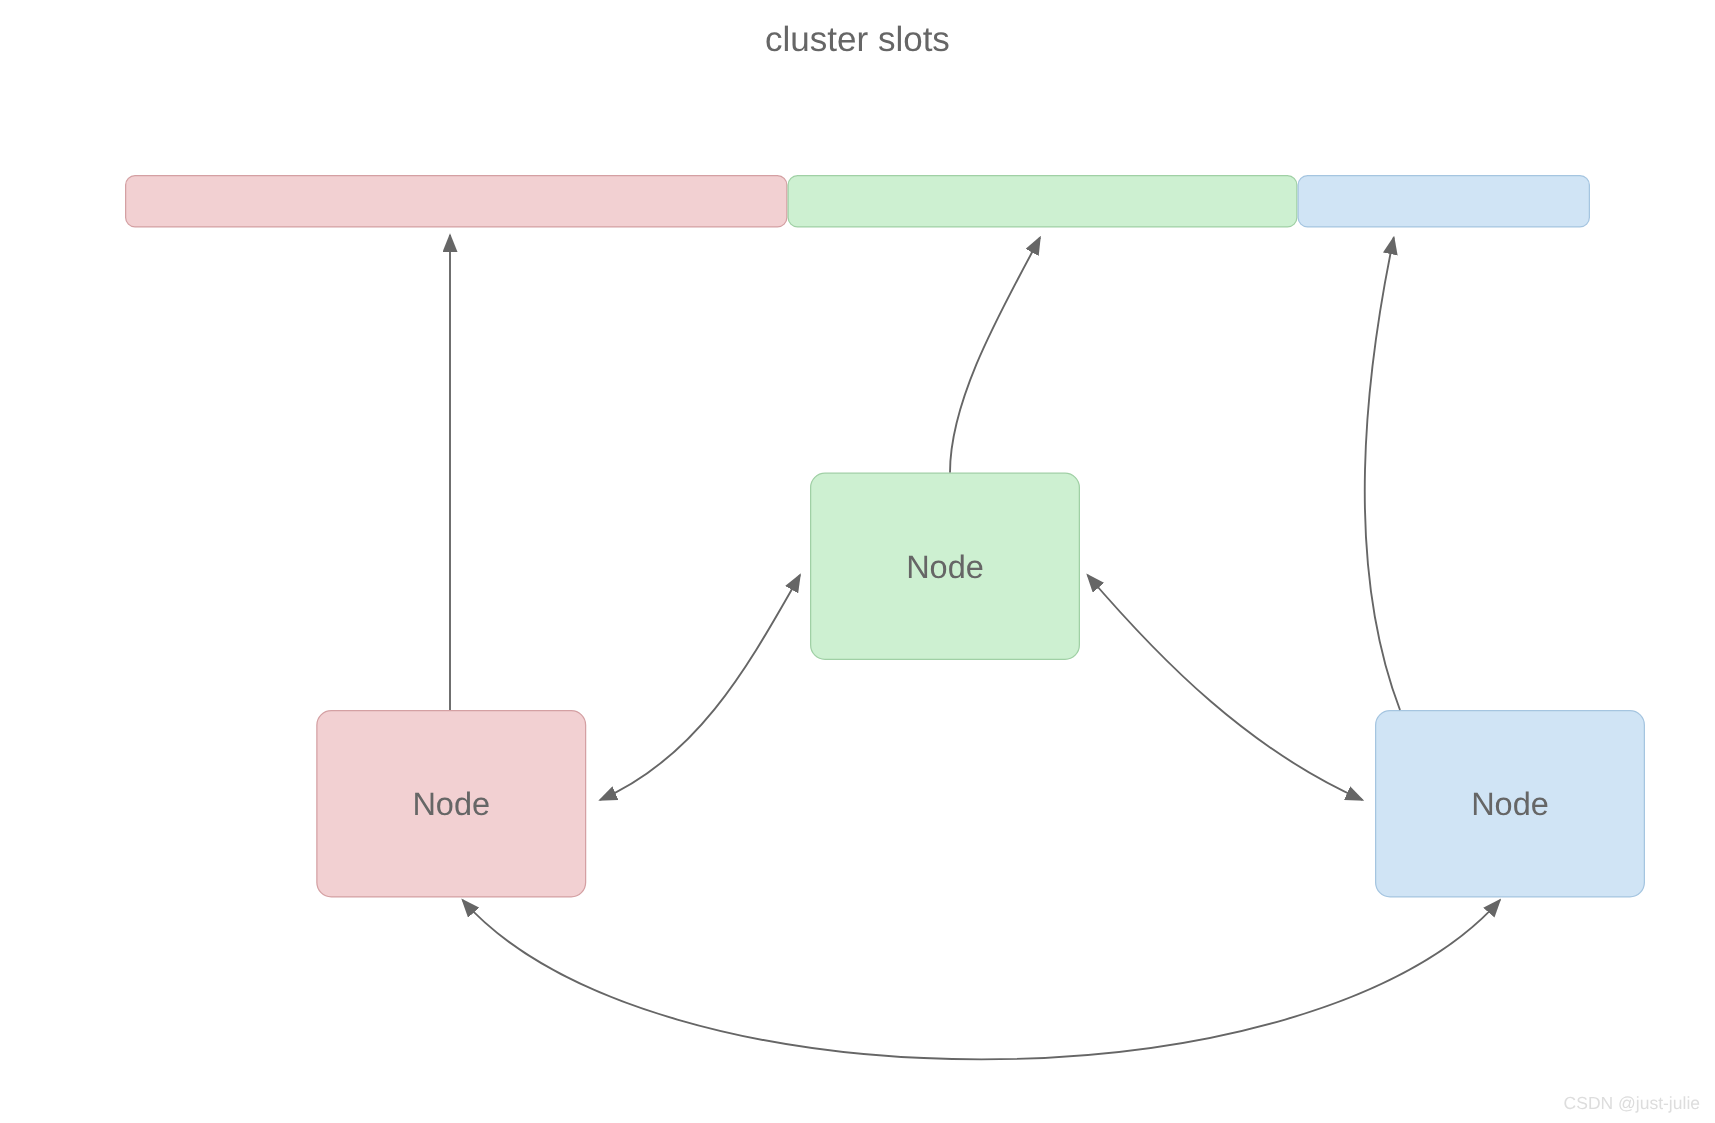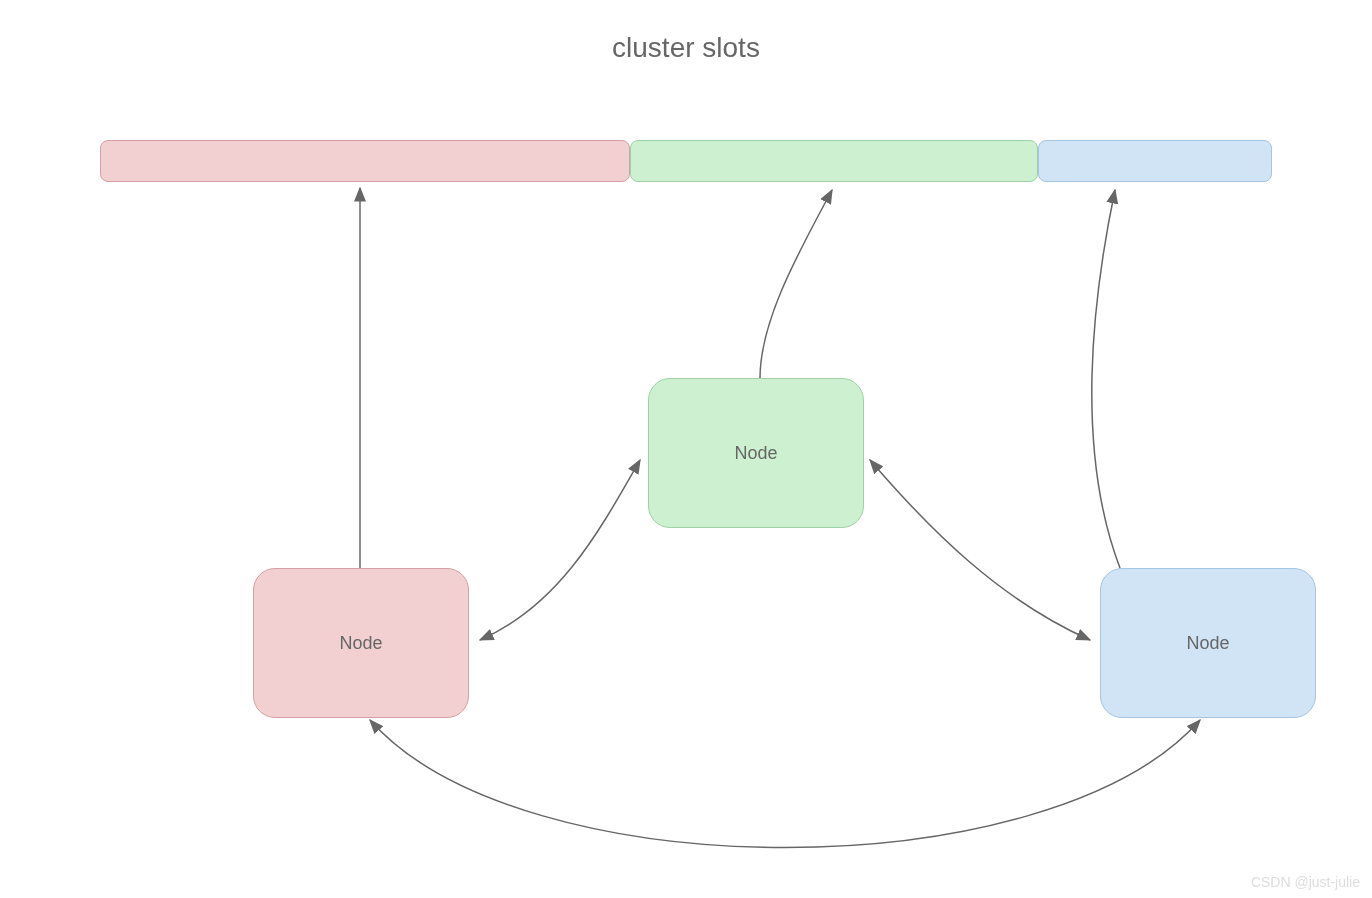--- a/index.html
+++ b/index.html
@@ -6,21 +6,21 @@
       margin: 0;
       padding: 0;
       width: 1372px;
       height: 898px;
       background: #ffffff;
       font-family: Arial, sans-serif;
       position: relative;
     }
     .title {
       position: absolute;
-      top: 32px;
+      top: 16px;
       width: 100%;
       text-align: center;
       font-size: 28px;
       color: #666;
     }
     .slot-bar {
       position: absolute;
       top: 140px;
       left: 100px;
       width: 1172px;
@@ -45,26 +45,26 @@
     }
     .slot-blue {
       width: 234px;
       background: #d0e4f5;
       border-color: #a5c5e0;
     }
     .node-box {
       position: absolute;
       width: 216px;
       height: 150px;
-      border-radius: 22px;
+      border-radius: 12px;
       border: 1px solid;
       display: flex;
       align-items: center;
       justify-content: center;
-      font-size: 18px;
+      font-size: 26px;
       color: #666;
       box-sizing: border-box;
     }
     .node-pink {
       left: 253px;
       top: 568px;
       background: #f2d0d2;
       border-color: #d4a0a3;
     }
     .node-green {

